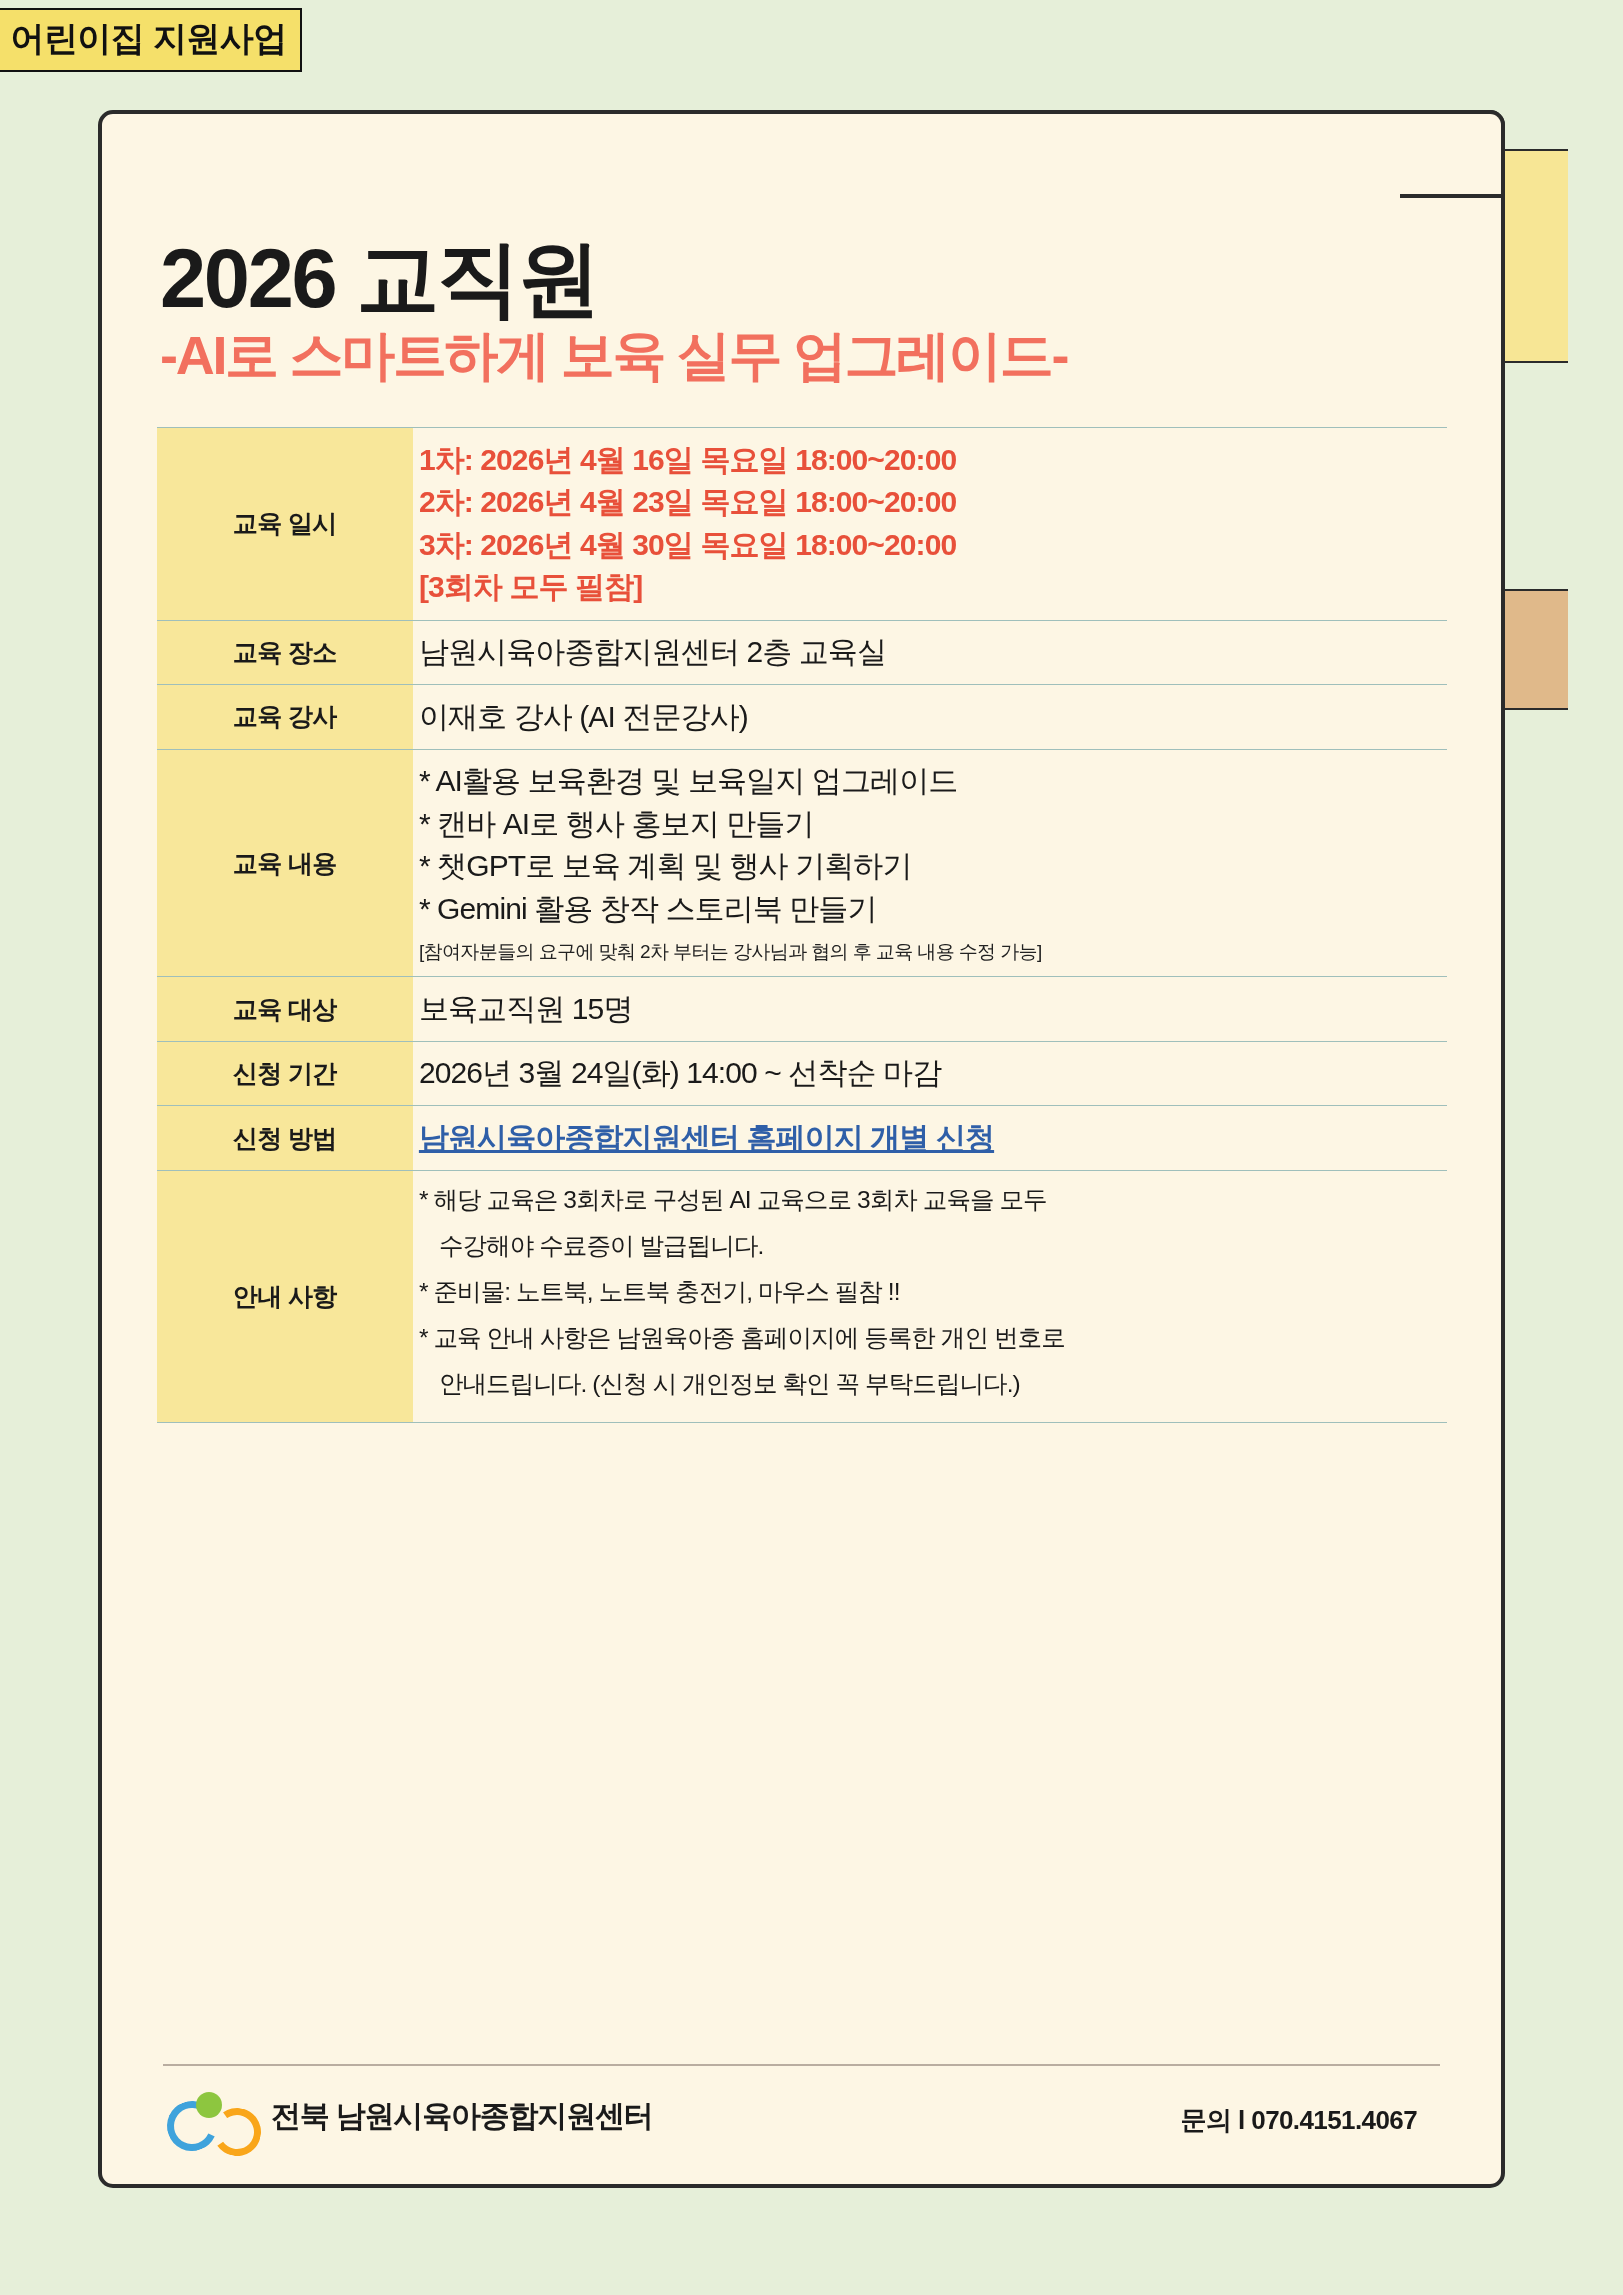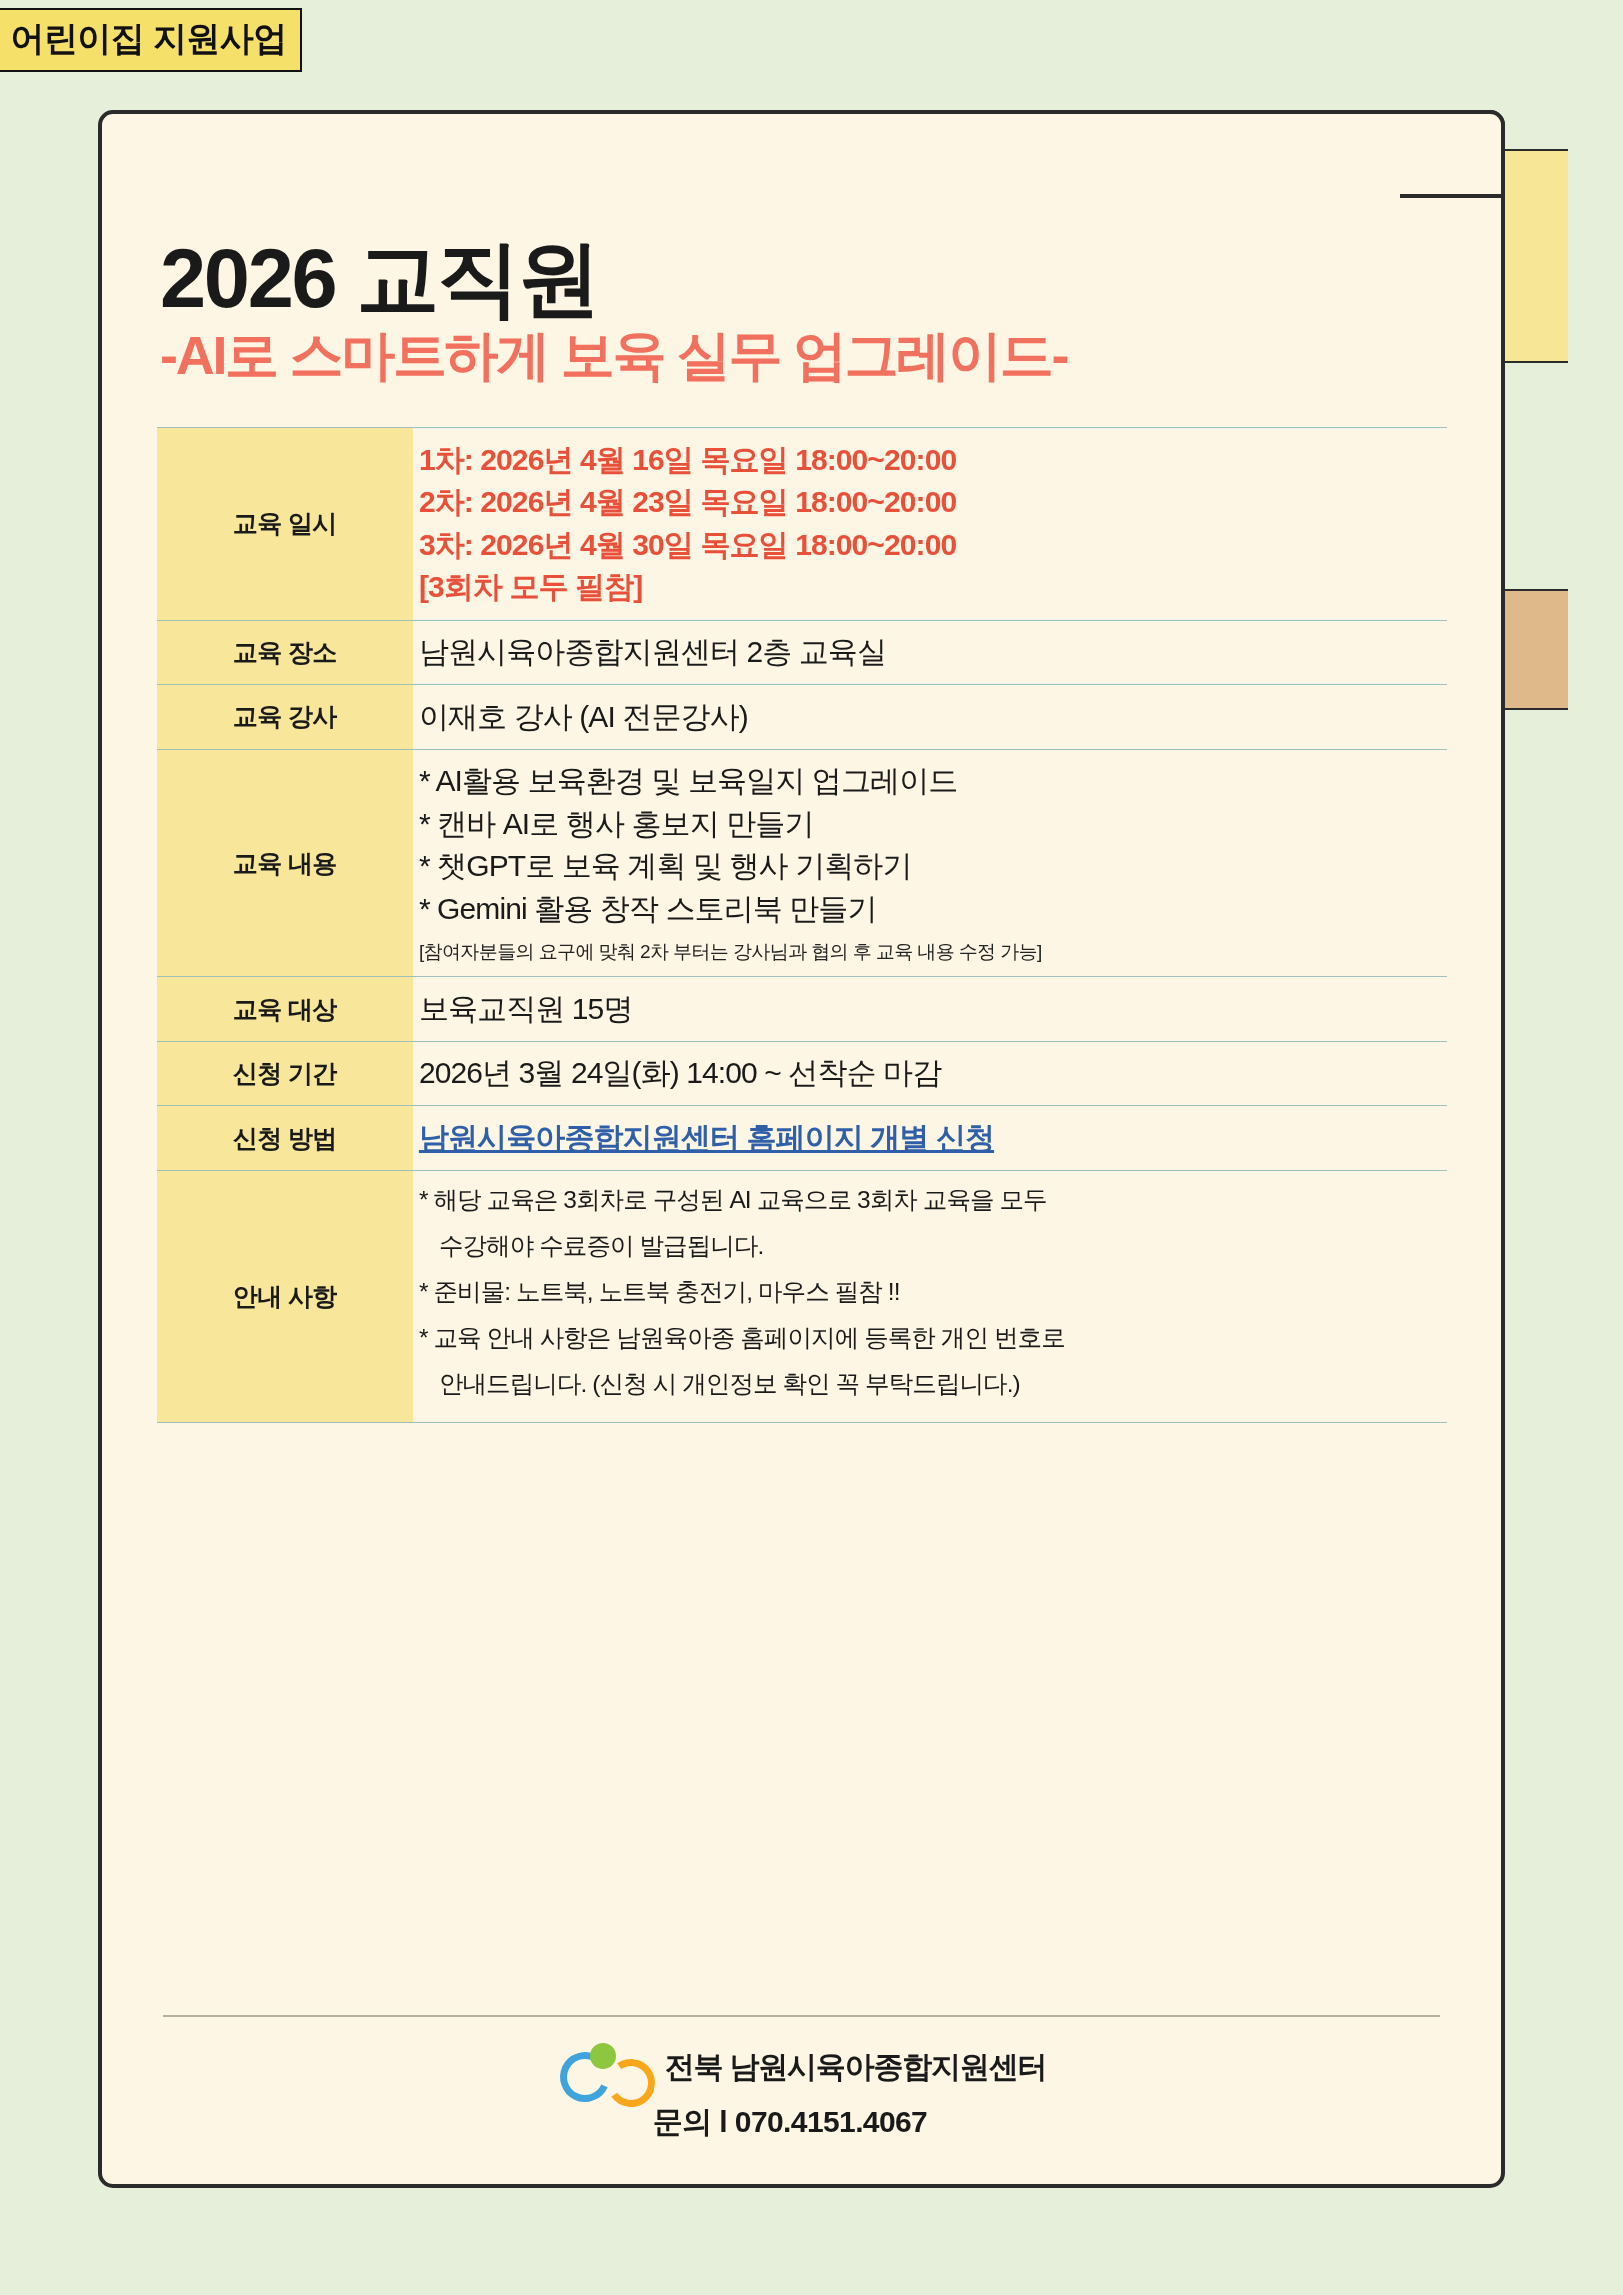--- a/index.html
+++ b/index.html
@@ -182,21 +182,21 @@
   
   .footer {
     position: absolute;
     left: 61px;
     right: 61px;
     bottom: 41px;
     border-top: 2.3px solid #b9ada0;
     padding-top: 24.5px;
     display: flex;
     align-items: center;
-    flex-direction: column;
+    justify-content: space-between;
   }
   .footer-left {
     display: flex;
     align-items: center;
     gap: 15px;
   }
   .logo {
     width: 93px;
     height: 53px;
     position: relative;
@@ -208,21 +208,21 @@
   .logo .c1 { left: 3.5px; top: 10.5px; width: 36px; height: 36px; border: 7.6px solid #3fa3dc; border-right-color: transparent; transform: rotate(-20deg); }
   .logo .c2 { left: 33px; top: 2.3px; width: 26px; height: 26px; background: #8dc63f; }
   .logo .c3 { left: 50px; top: 17.5px; width: 34px; height: 34px; border: 7.6px solid #f9a61a; border-left-color: transparent; transform: rotate(10deg); }
   .footer-org {
     font-size: 30px;
     font-weight: bold;
     color: #1a1a1a;
     letter-spacing: -1.2px;
   }
   .footer-contact {
-    font-size: 30px;
+    font-size: 26px;
     font-weight: bold;
     color: #1a1a1a;
     letter-spacing: -0.6px;
     padding-right: 23px;
     margin-top: 8px;
   }
 </style>
 </head>
 <body>
 

